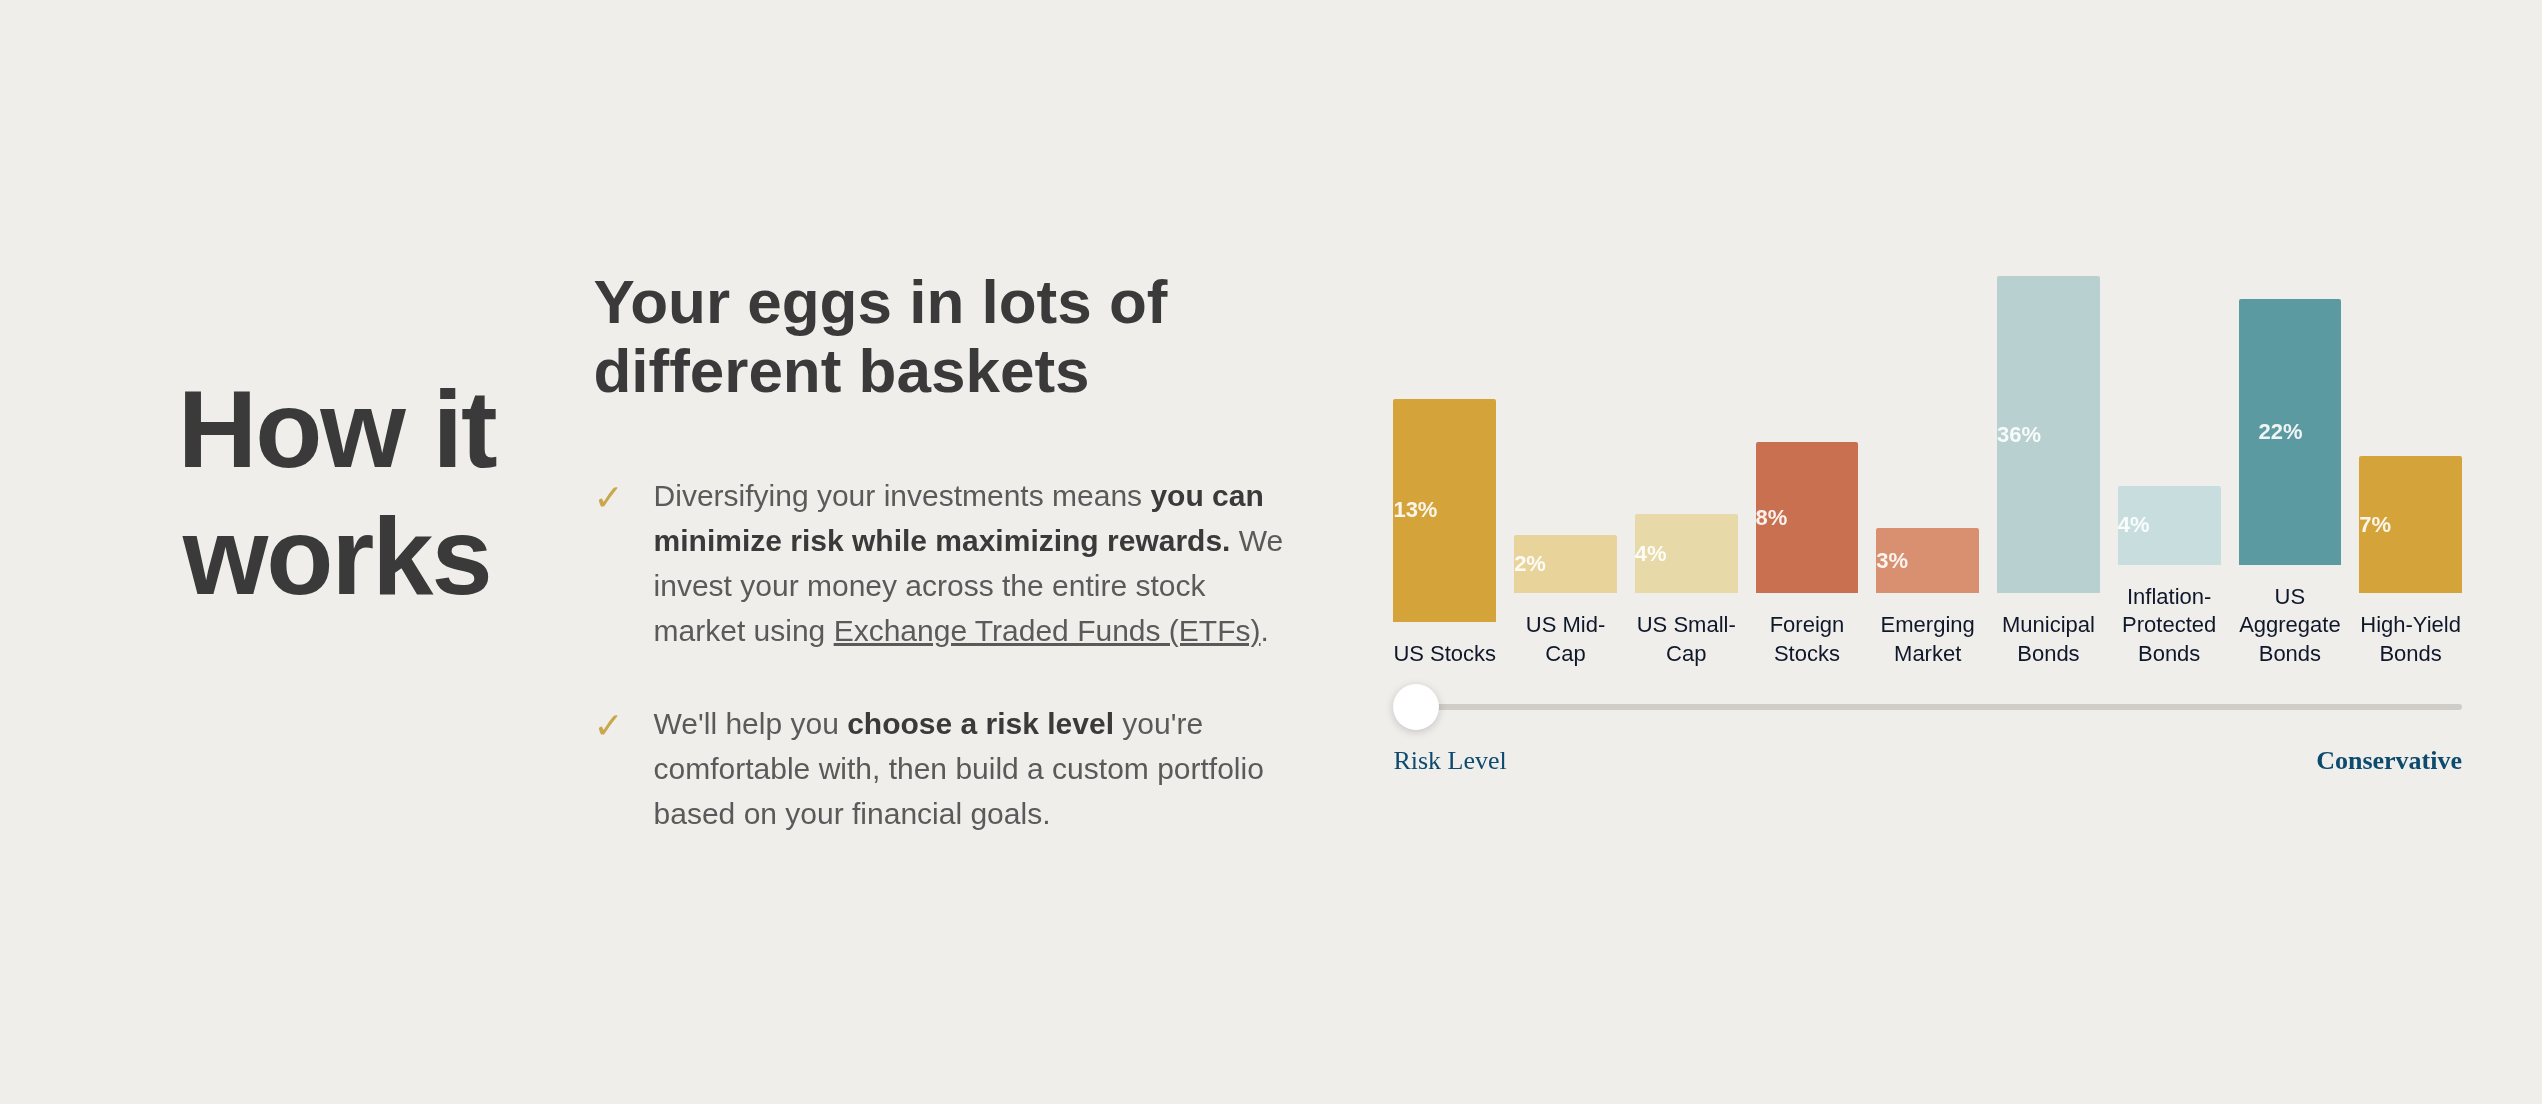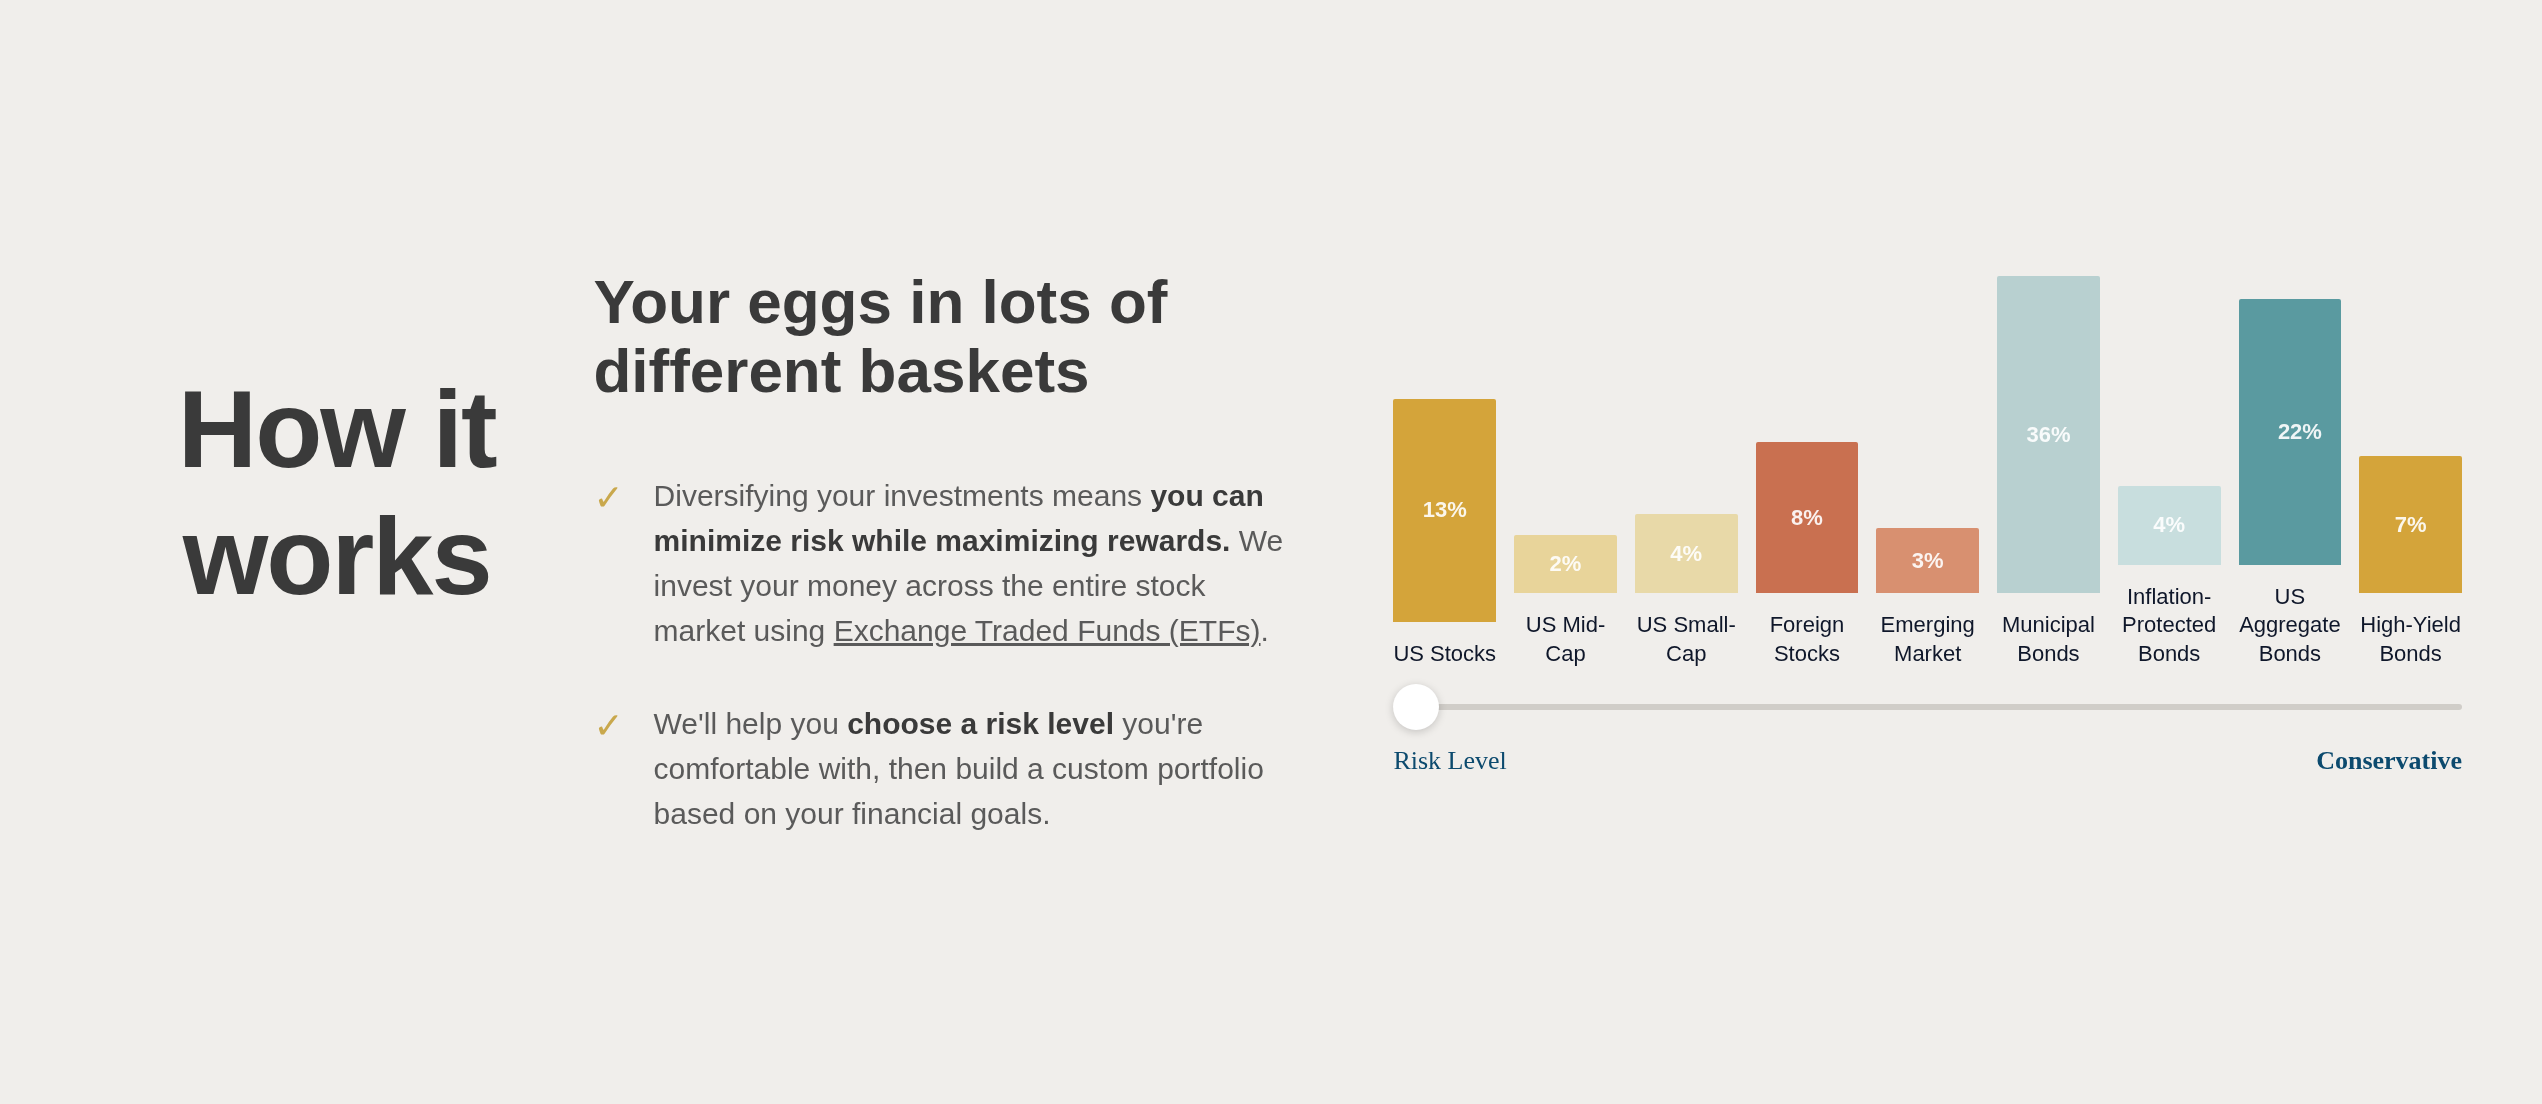--- a/index.html
+++ b/index.html
@@ -109,21 +109,20 @@
       display: flex;
       flex-direction: column;
       align-items: center;
       gap: 8px;
       flex: 1;
     }
     .bar {
       width: 100%;
       display: flex;
       align-items: center;
-      justify-content: center;
       position: relative;
       border-radius: 2px 2px 0 0;
     }
     .bar-label {
       color: rgba(255,255,255,0.9);
       font-size: 22px;
       font-weight: 600;
       font-family: 'Helvetica Neue', Helvetica, Arial, sans-serif;
     }
     .bar-name {

